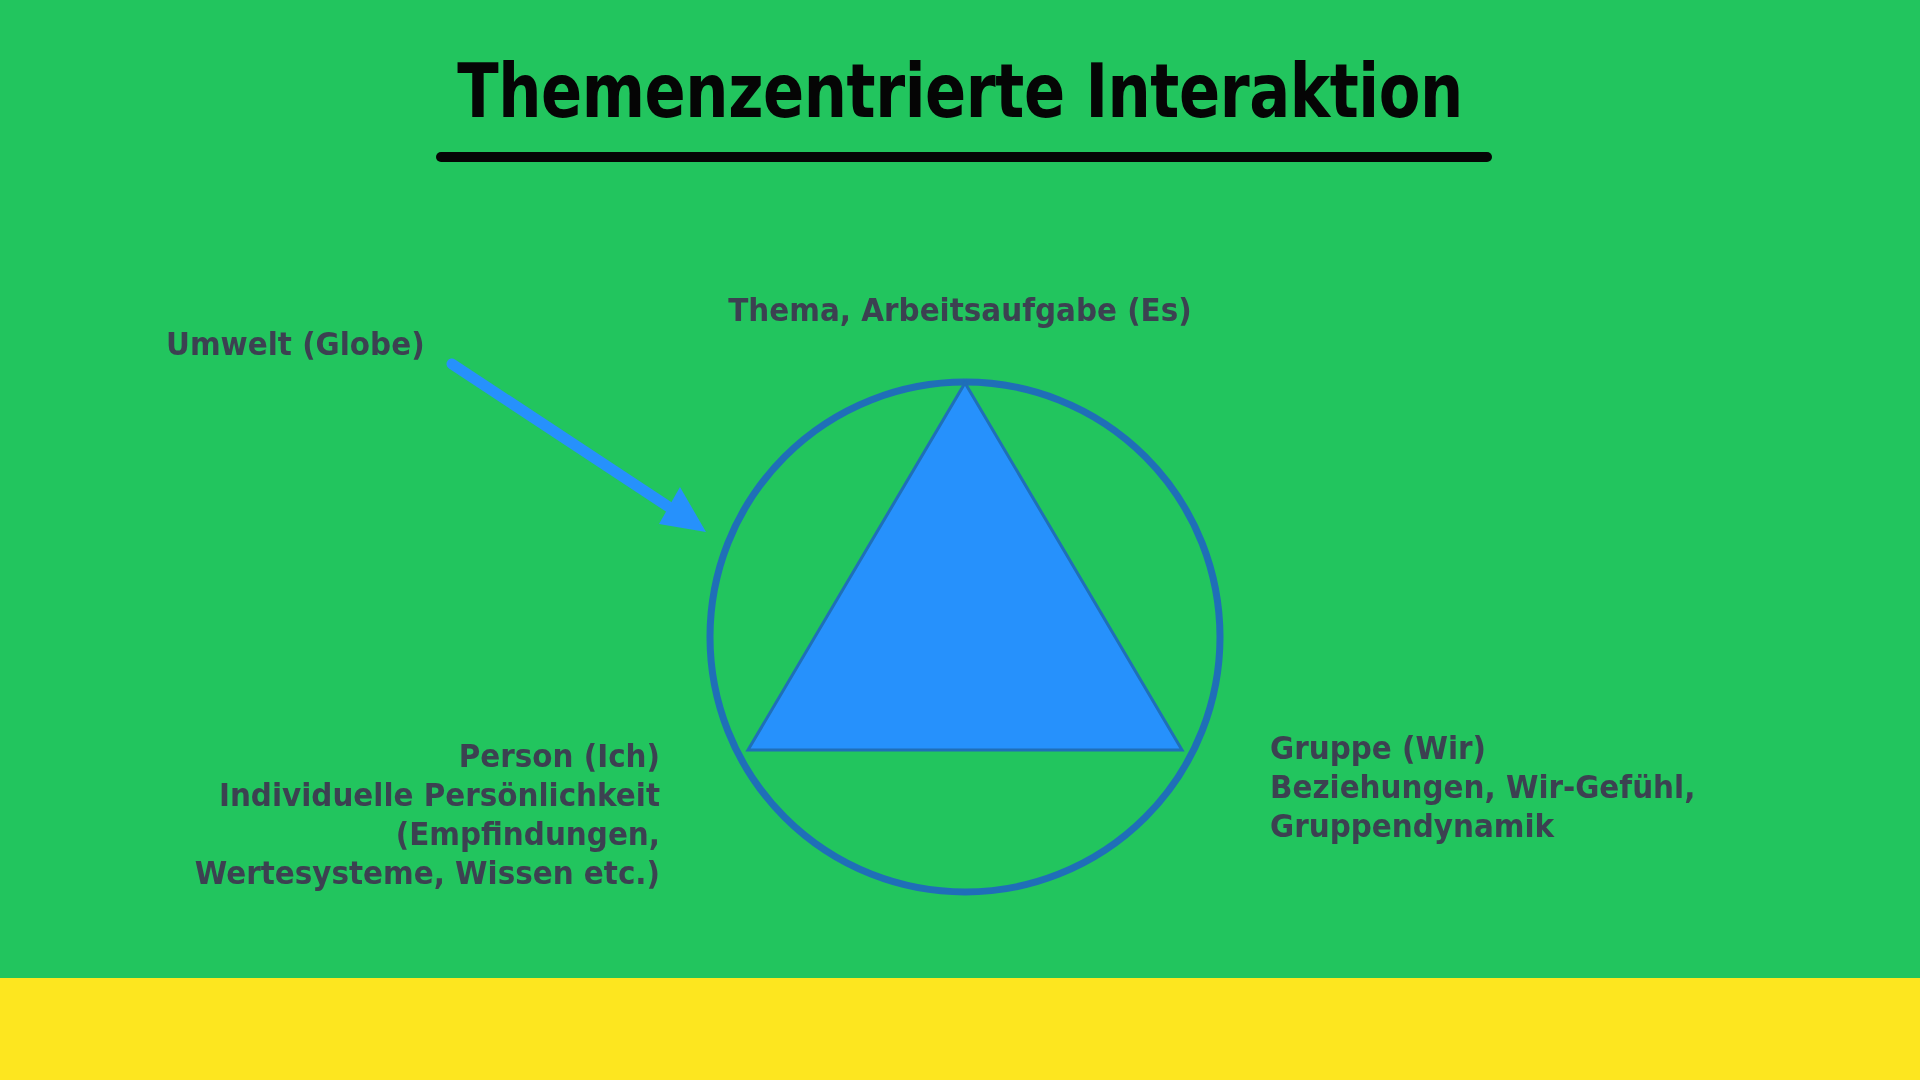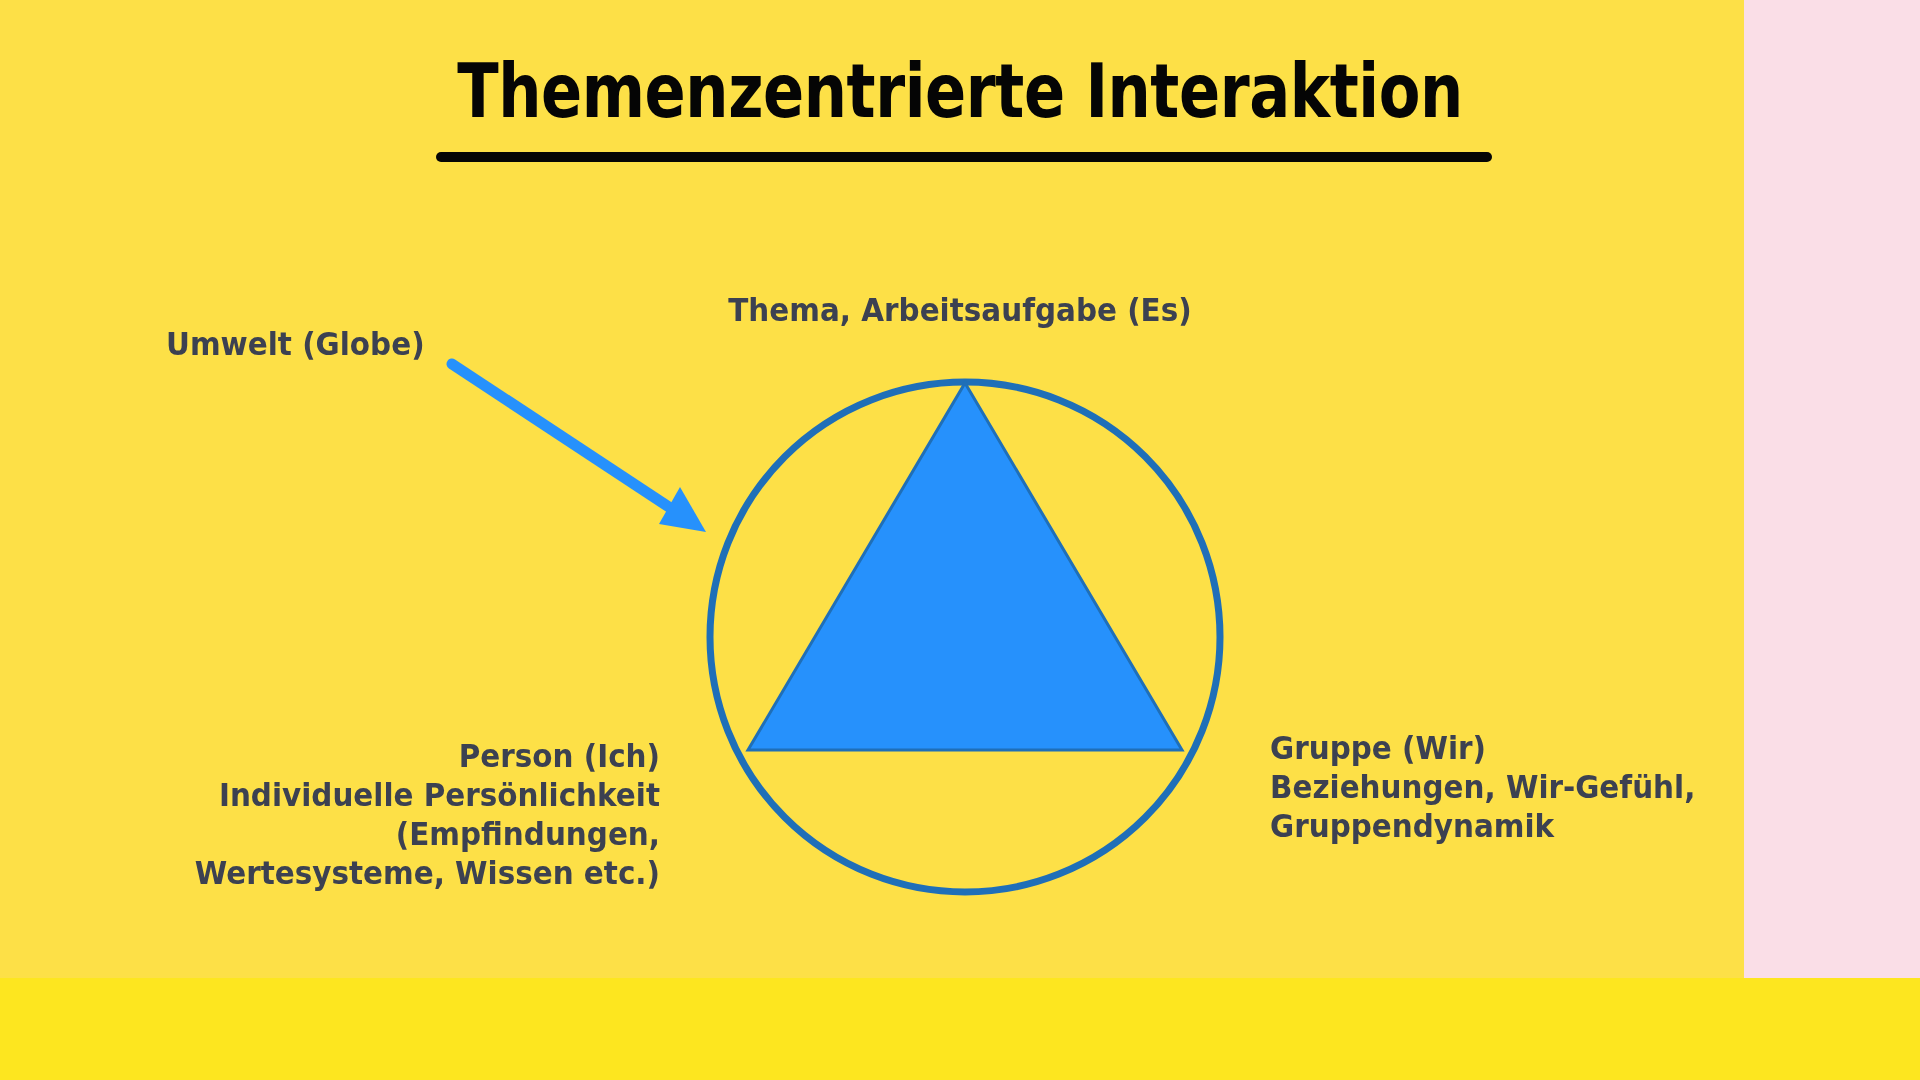--- a/index.html
+++ b/index.html
@@ -9,23 +9,23 @@
   body {
     width: 1920px;
     height: 1080px;
     overflow: hidden;
     background: #FADEE7;
     font-family: "DejaVu Sans", sans-serif;
   }
 
   #slide {
     position: relative;
-    width: 1744px;
+    width: 1920px;
     height: 1080px;
-    background: #fde047;
+    background: #22c55e;
   }
 
   
   #title-block {
     position: absolute;
     left: 0;
     top: 50px;
     width: 1920px;
     text-align: center;
   }

